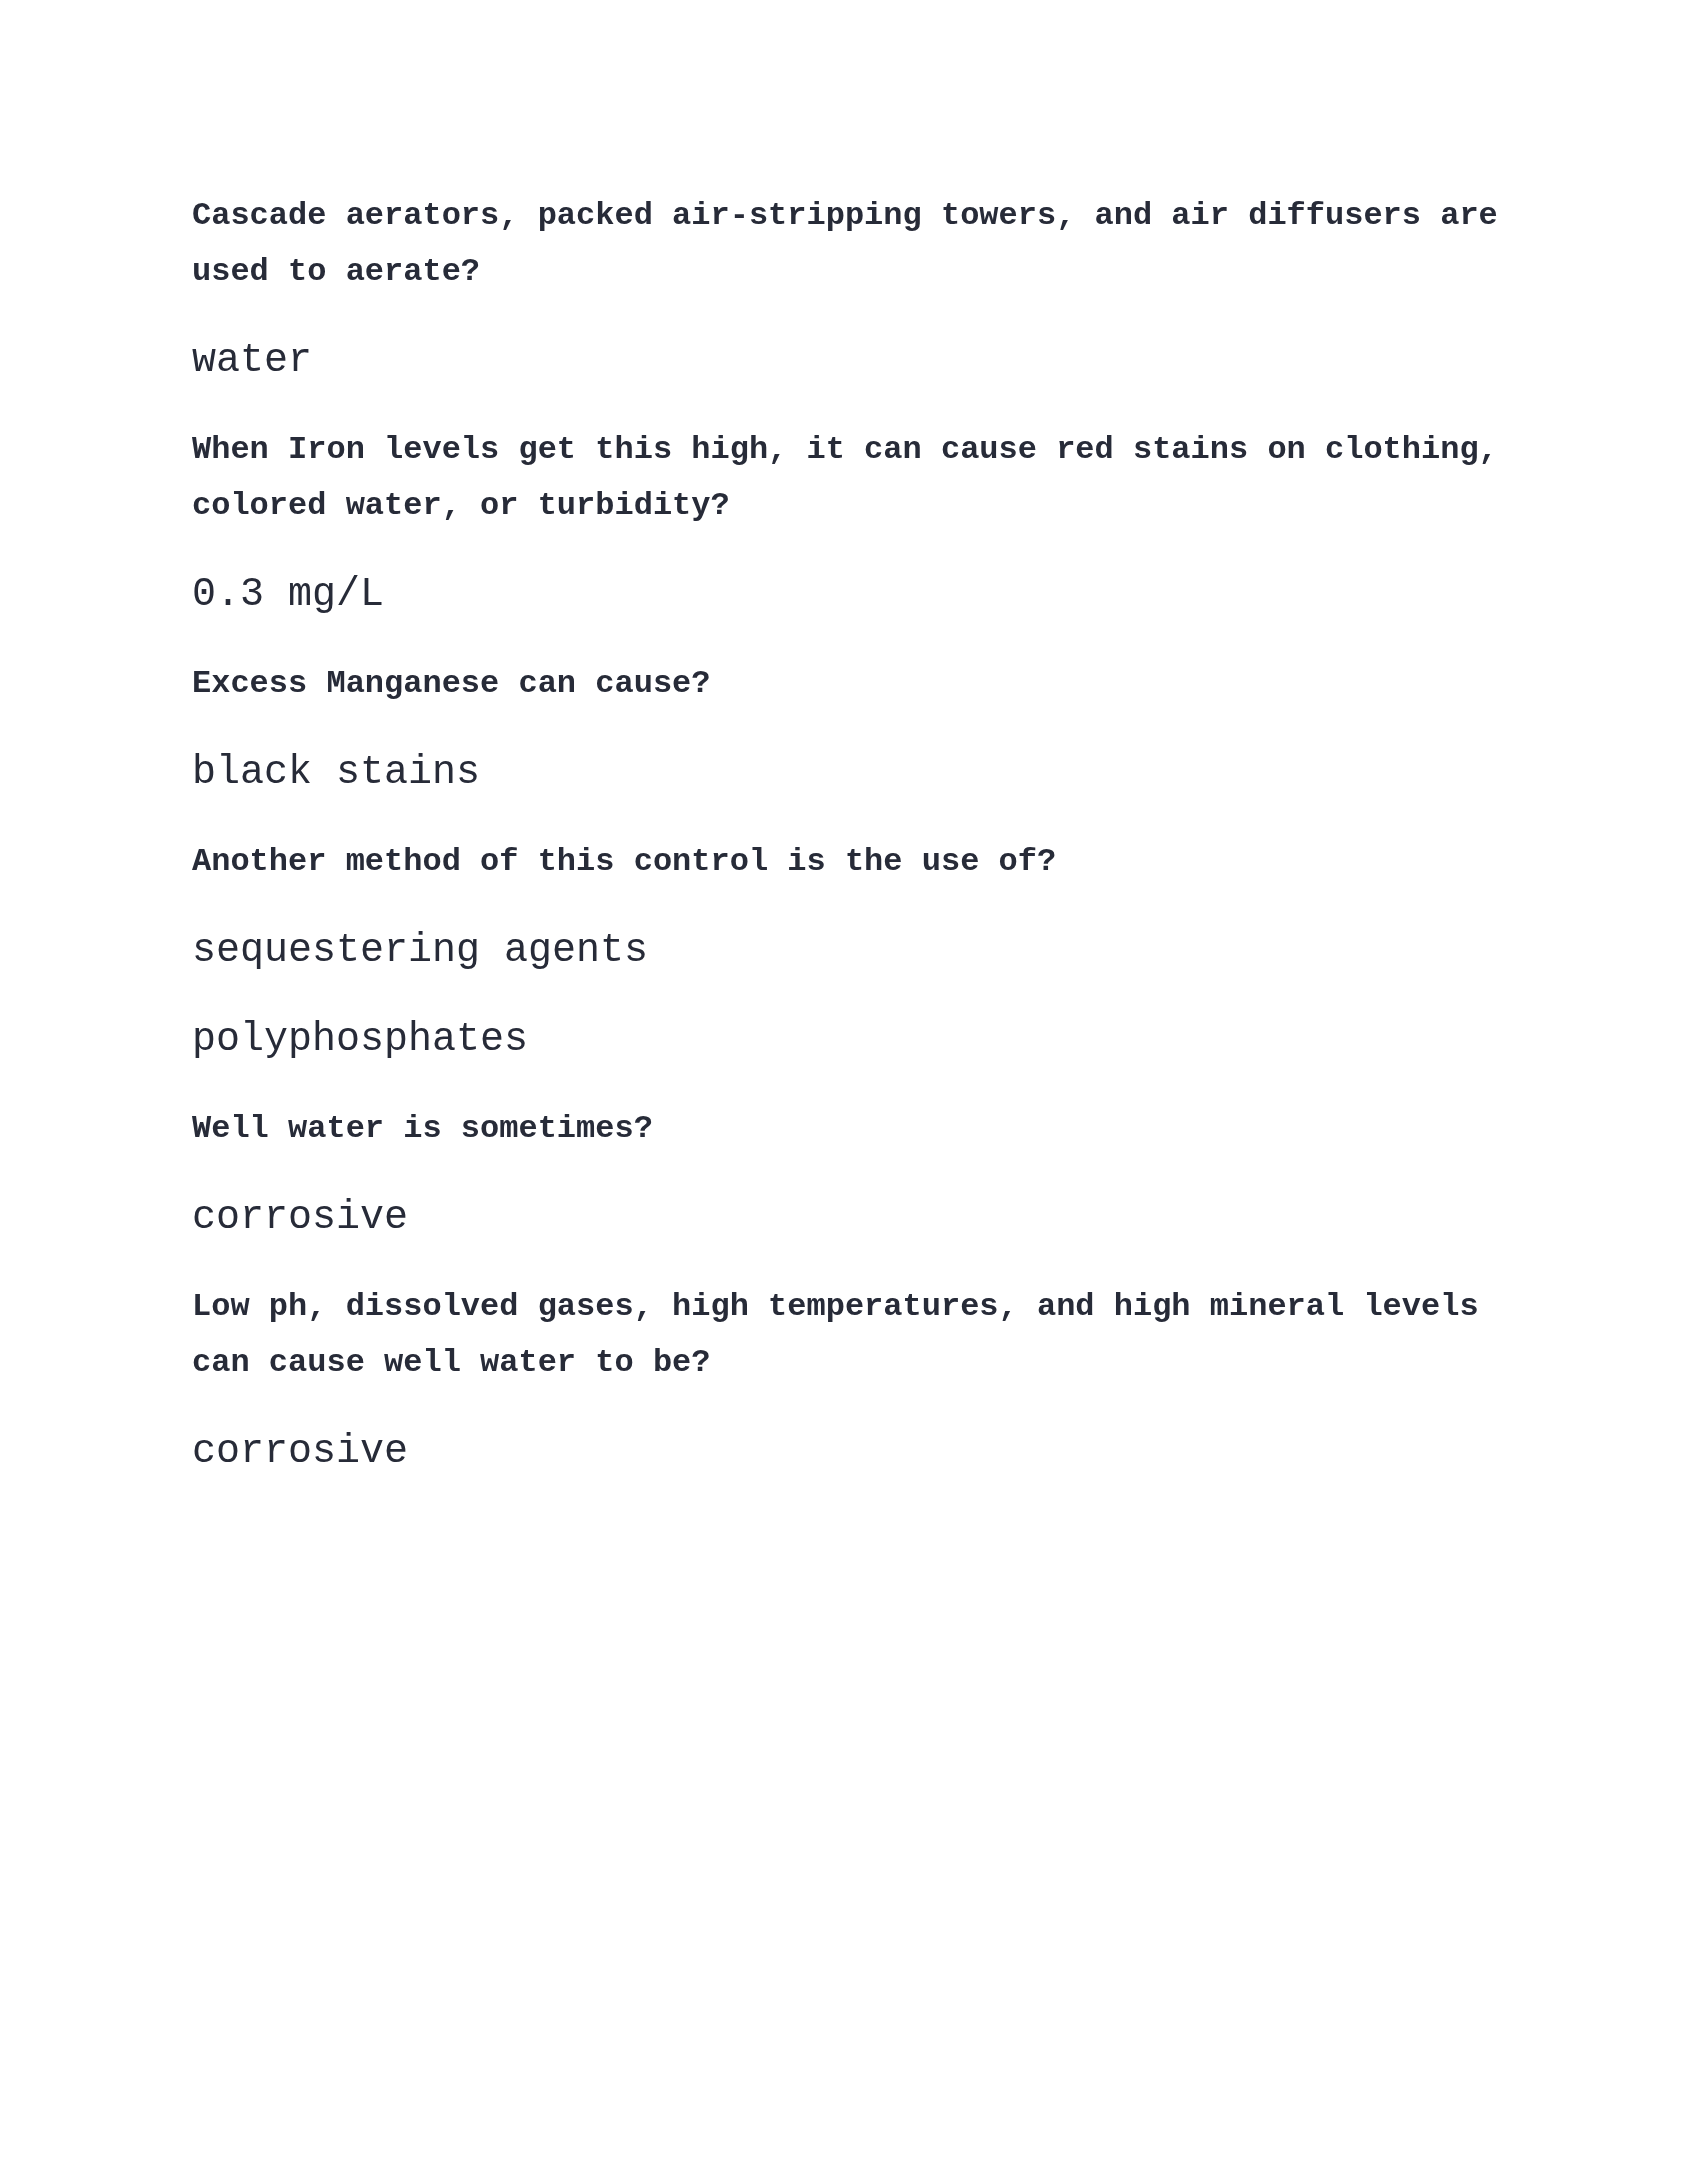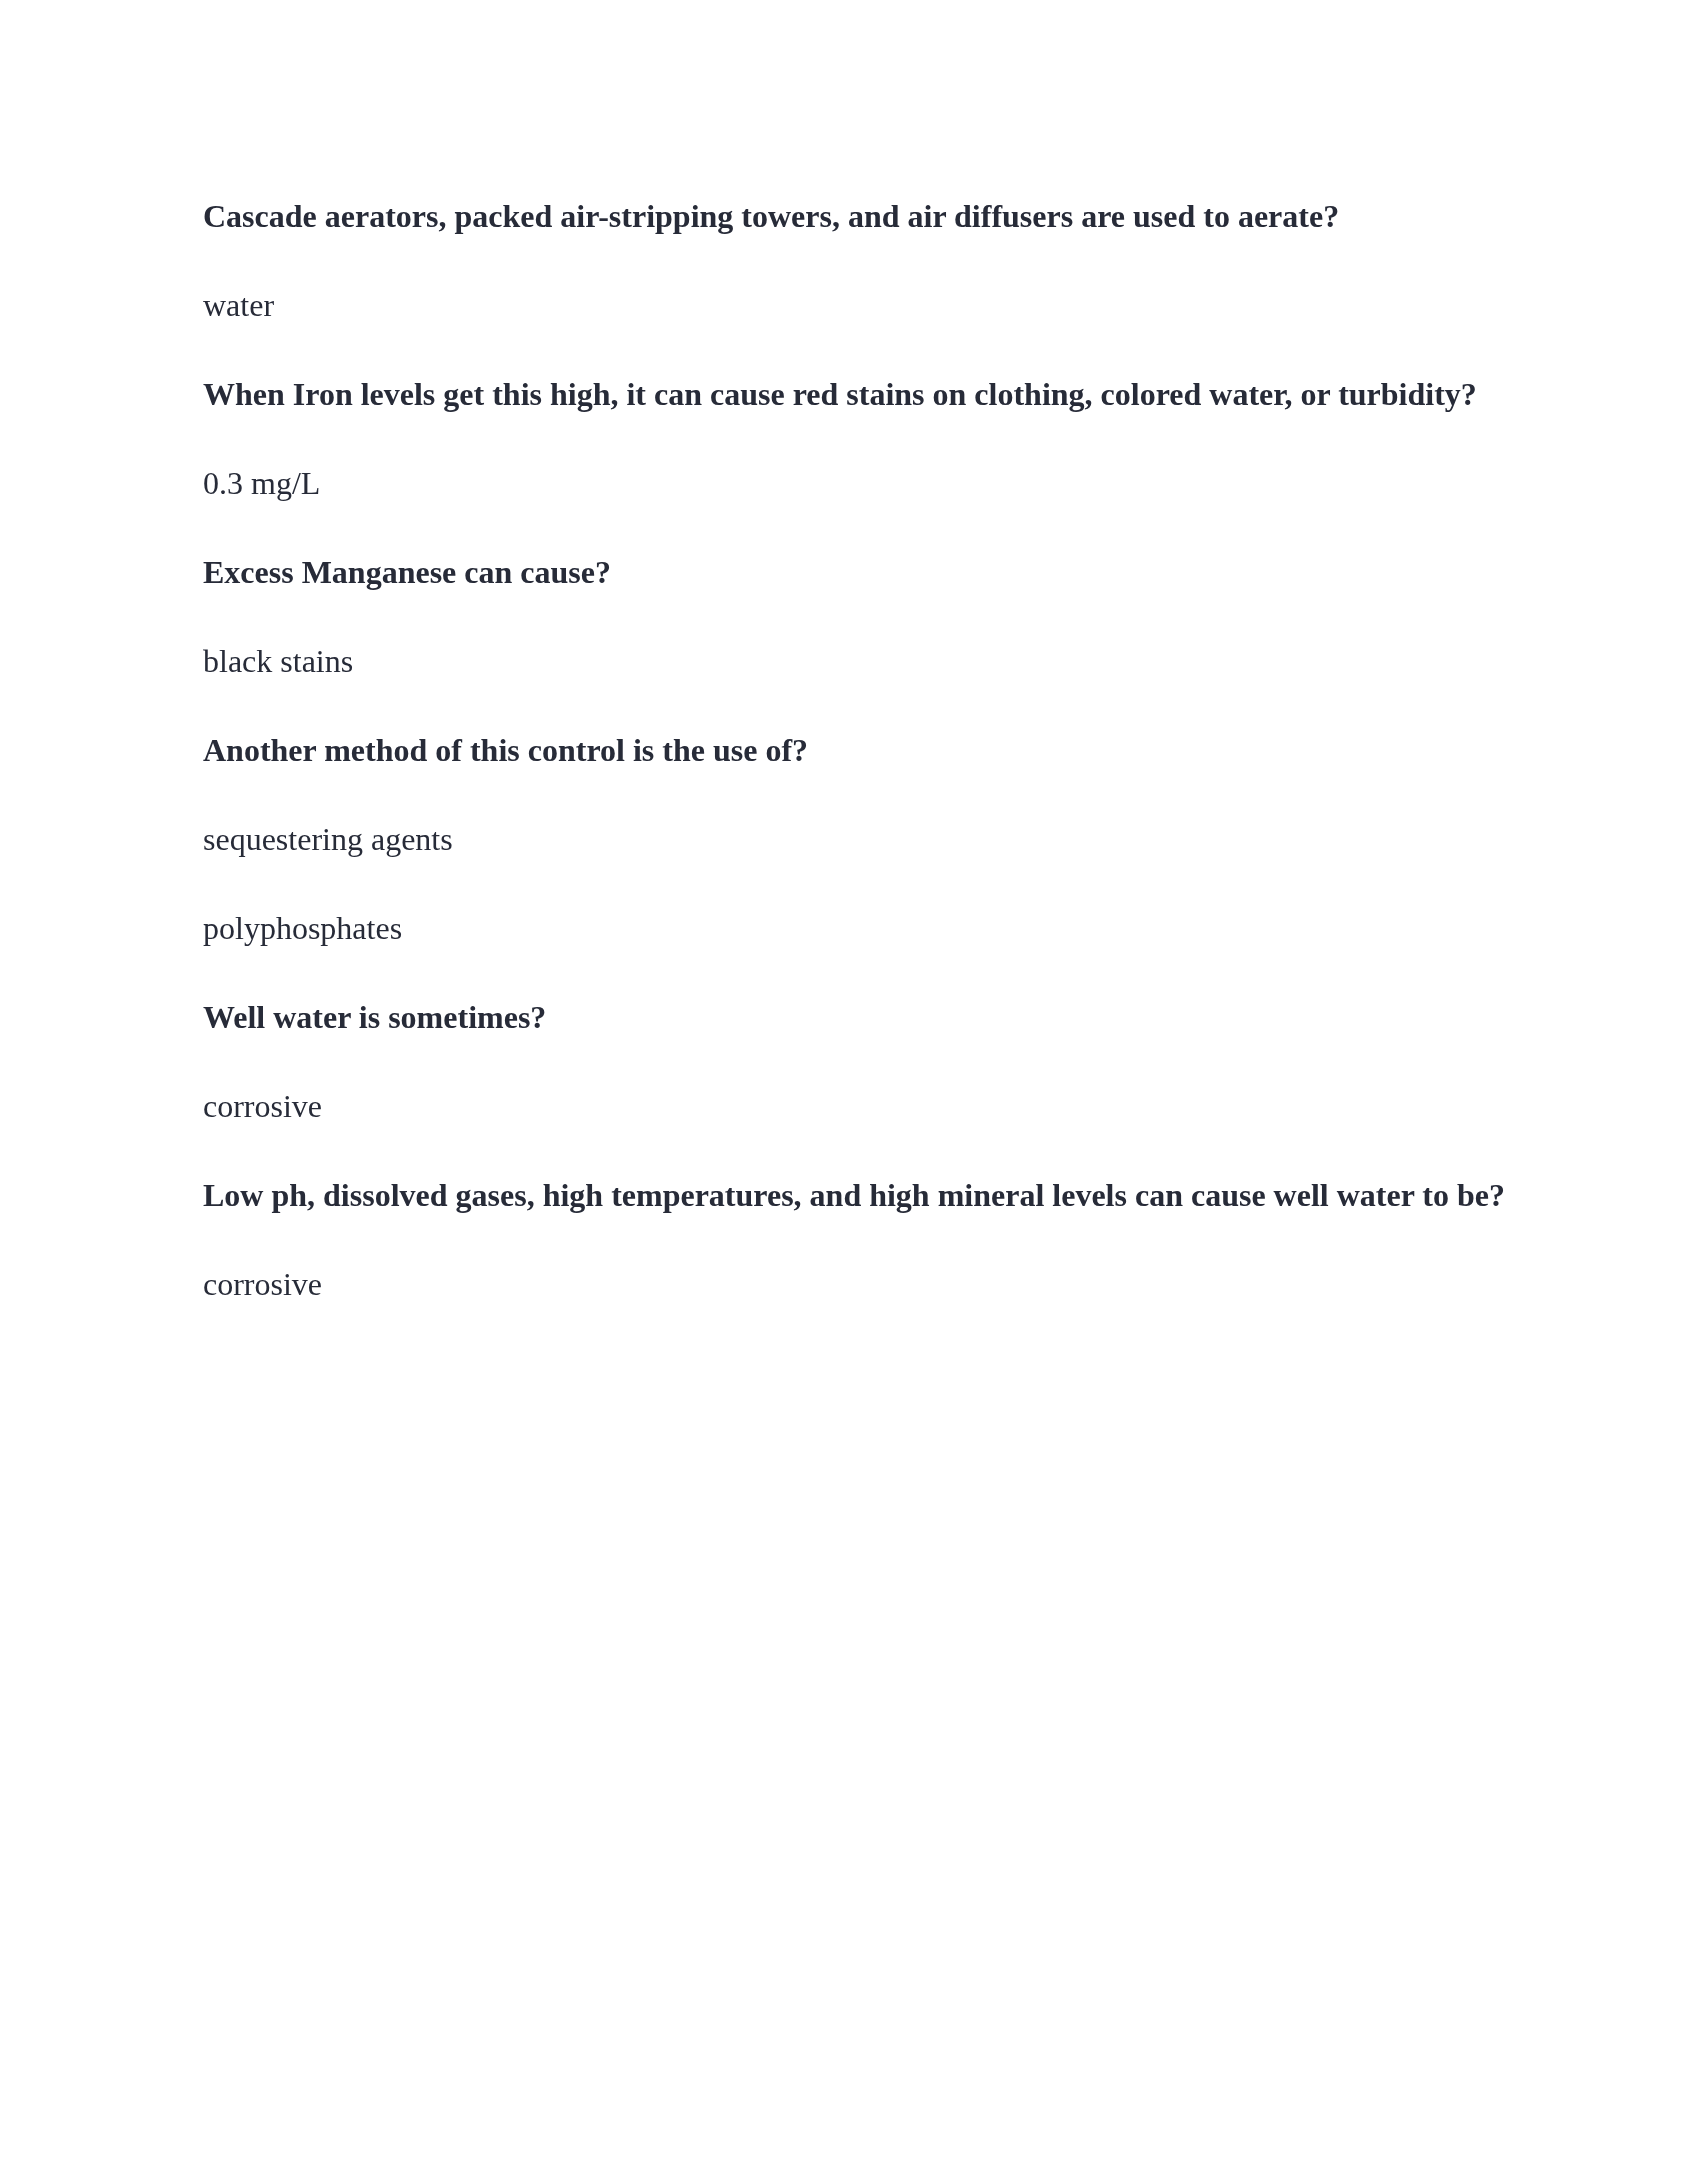--- a/index.html
+++ b/index.html
@@ -1,34 +1,34 @@
 <!DOCTYPE html>
 <html><head>
   <meta charset="utf-8">
   <style>
     html, body { margin: 0; padding: 0; background: #ffffff; }
     body { width: 1683px; height: 2178px; position: relative; overflow: hidden; }
     .doc {
       position: absolute;
-      left: 203px;
+      left: 192px;
       top: 188px;
       width: 1317px;
-      font-family: Liberation Serif, serif;
+      font-family: Liberation Mono, monospace;
       color: #272b38;
     }
     .qa { margin: 0; }
     .question {
       font-weight: bold;
       font-size: 32px;
       line-height: 56px;
       margin: 0 0 33px 0;
     }
     .answer {
       font-weight: normal;
-      font-size: 32px;
+      font-size: 40px;
       line-height: 56px;
       margin: 0 0 33px 0;
     }
   </style>
 </head>
 <body>
 
 <div class="doc">
   <div class="qa">
     <p class="question">Cascade aerators, packed air-stripping towers, and air diffusers are used to aerate?</p>

